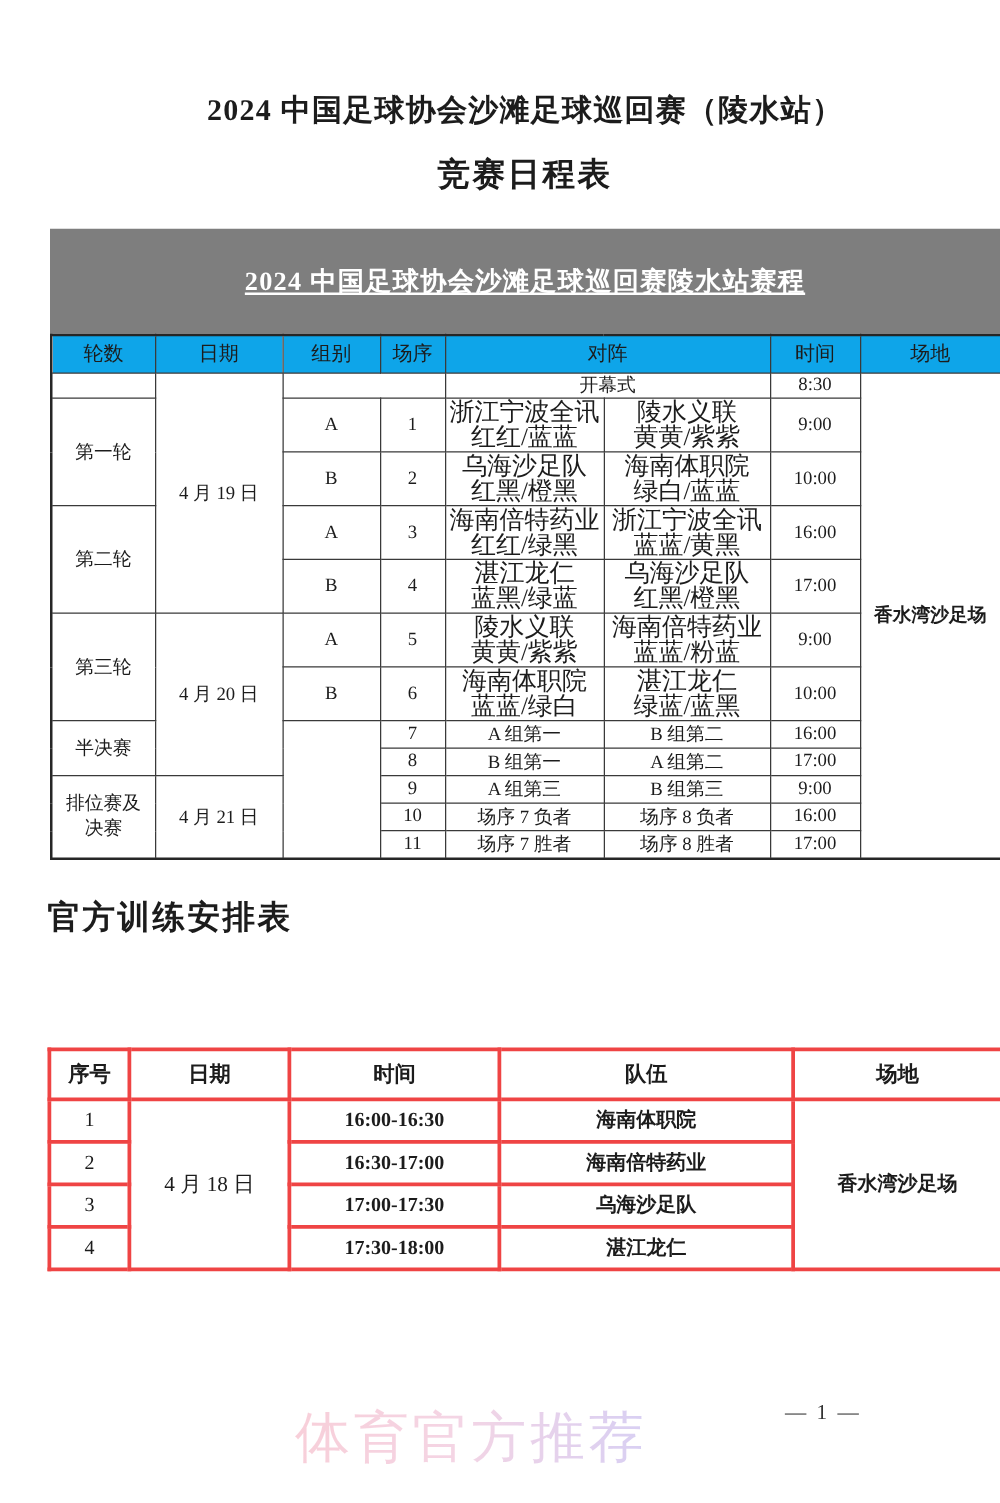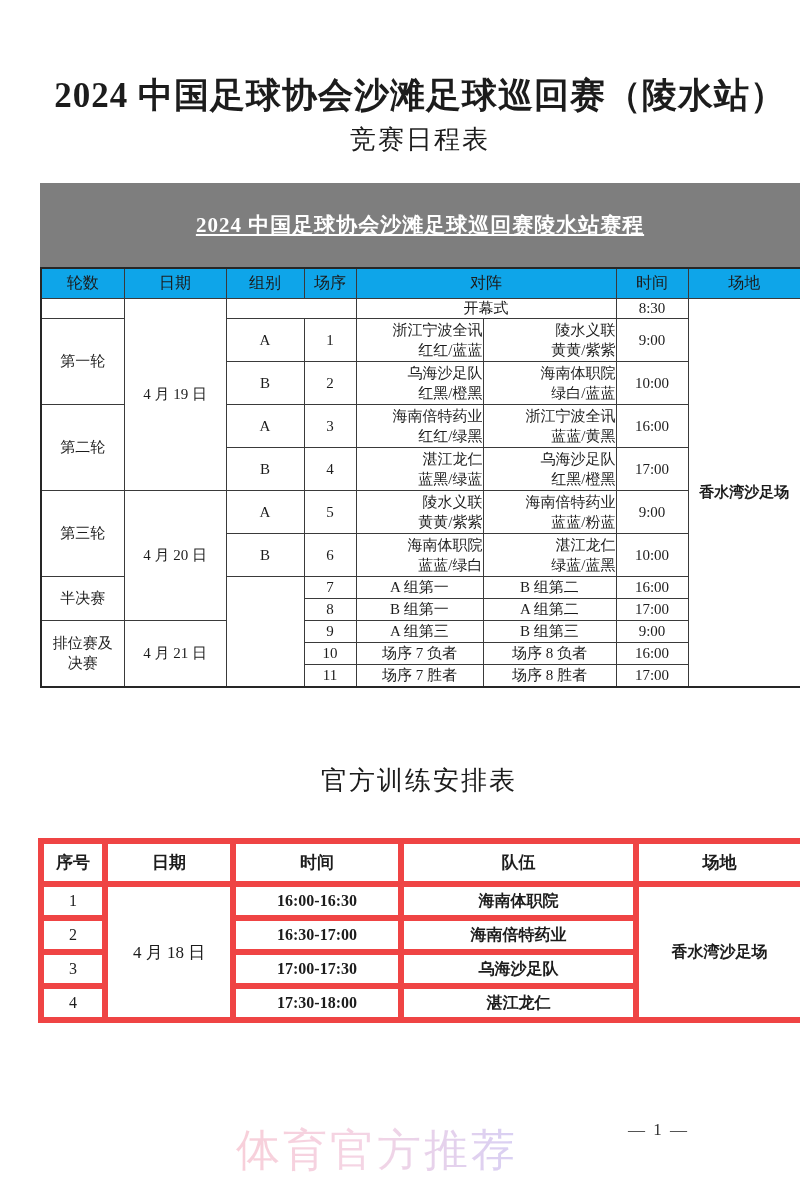--- a/index.html
+++ b/index.html
@@ -1,23 +1,23 @@
 <!DOCTYPE html>
 <html><head>
 <meta charset="utf-8">
 <style>
   html,body{margin:0;padding:0;background:#ffffff;}
   .page{
     position:relative;width:800px;height:1202px;background:#ffffff;overflow:hidden;
     font-family:"Liberation Serif","DejaVu Serif",serif;color:#1c1c1c;
   }
   .doc-title{position:absolute;left:40px;width:760px;text-align:center;top:72px;
-    font-size:35px;font-weight:bold;letter-spacing:1px;}
+    font-size:24px;font-weight:bold;letter-spacing:1px;}
   .doc-subtitle{position:absolute;left:40px;width:760px;text-align:center;top:122px;
-    font-size:26px;font-weight:normal;letter-spacing:2px;}
+    font-size:26px;font-weight:bold;letter-spacing:2px;}
   .banner{
     position:absolute;left:40px;top:183px;width:760px;height:84px;background:#7e7e7e;
     display:flex;align-items:center;justify-content:center;
     color:#ffffff;font-size:21px;font-weight:bold;letter-spacing:1px;text-decoration:underline;
   }
   table{border-collapse:collapse;table-layout:fixed;}
   .sched{position:absolute;left:40px;top:267px;width:760px;border:2px solid #262626;}
   .sched th,.sched td{border:1px solid #3a3a3a;text-align:center;vertical-align:middle;
     padding:0;overflow:hidden;}
   .sched thead th{background:#0ea5e9;font-weight:normal;font-size:16px;height:29px;}
@@ -26,26 +26,26 @@
   .h-match{height:43px;}
   .h-match td{font-size:15px;}
   .h-sm{height:22px;}
   .h-sm td{font-size:15px;}
   .round-cell{font-size:16px;}
   .date-cell{font-size:16px;}
   .group-cell{font-size:17px;}
   .order-cell{font-size:16px;}
   .time-cell{font-size:16px;margin-left:35px;}
   .venue-cell{font-size:16px;font-weight:bold;}
-  .team-name,.team-kit{line-height:20px;font-size:15px;text-align:right;}
+  .team-name,.team-kit{line-height:20px;font-size:20px;}
   .prewrap{white-space:pre-line;line-height:20px;}
-  .train-title{position:absolute;left:38px;width:762px;top:763px;text-align:center;
-    font-size:26px;font-weight:normal;letter-spacing:2px;}
+  .train-title{position:absolute;left:38px;width:762px;top:716px;
+    font-size:26px;font-weight:bold;letter-spacing:2px;}
   .train{position:absolute;left:38px;top:838px;width:762px;border:2px solid #262626;}
-  .train th,.train td{border:6px solid #ef4444;text-align:center;vertical-align:middle;padding:0;}
+  .train th,.train td{border:3px solid #ef4444;text-align:center;vertical-align:middle;padding:0;}
   .train thead th{font-size:17px;font-weight:bold;height:37px;background:#ffffff;}
   .train tbody tr{height:34px;}
   .t-no{font-size:16px;}
   .t-date{font-size:17px;}
   .t-time{font-size:16px;font-weight:bold;}
   .t-team{font-size:16px;font-weight:bold;}
   .t-venue{font-size:16px;font-weight:bold;}
   .watermark{
     position:absolute;left:236px;top:1121px;font-size:44px;letter-spacing:3px;
     background:linear-gradient(90deg,#f3a9bb 0%,#ecb3cf 45%,#b9a9ea 100%);

